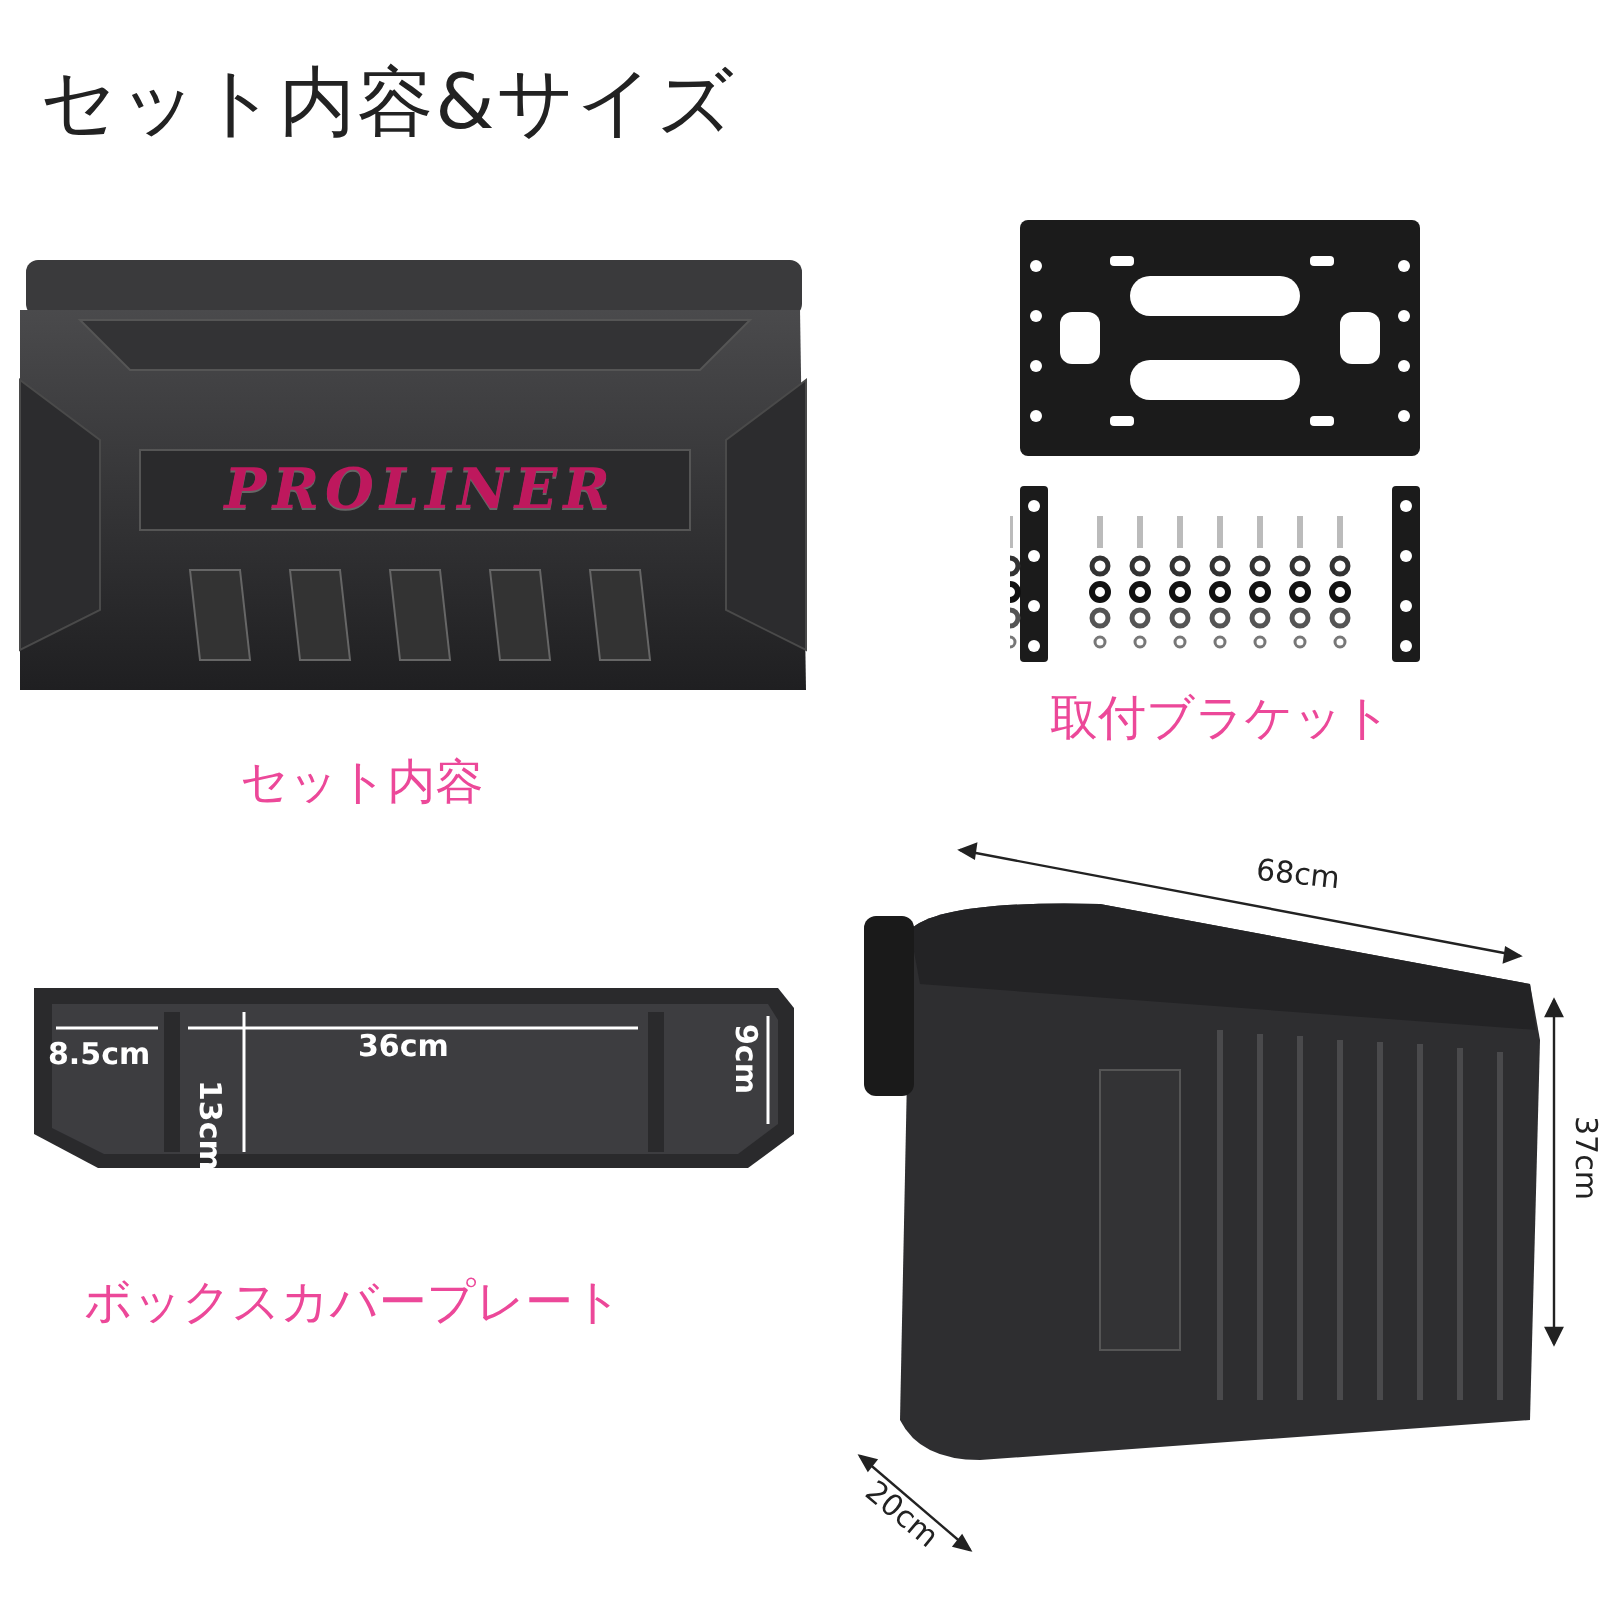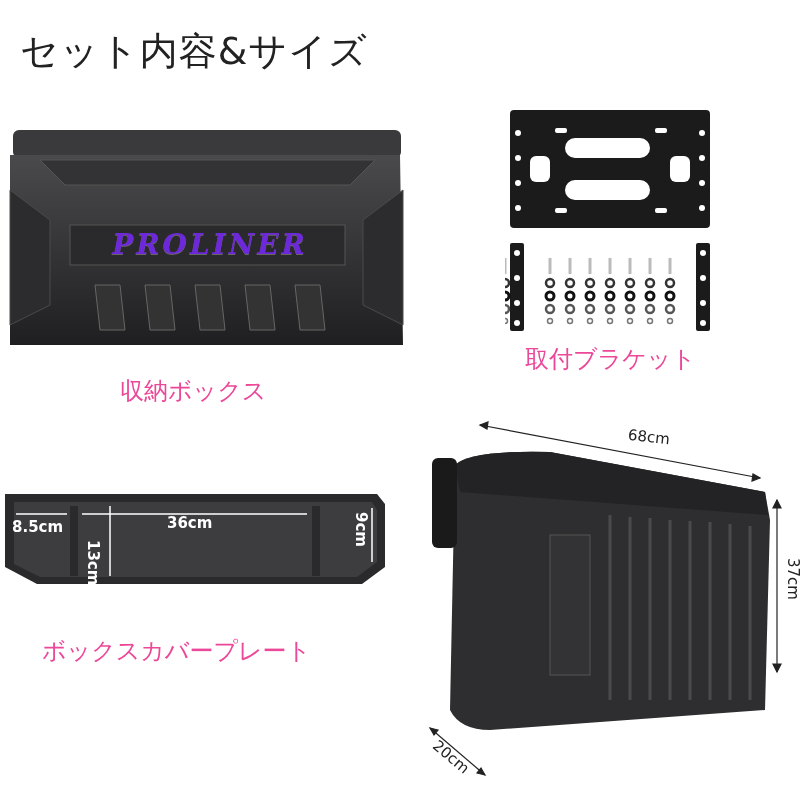--- a/index.html
+++ b/index.html
@@ -31,23 +31,23 @@
     <path d="M398 65 L358 95 L358 180 L398 200 Z" fill="#2c2c2e" stroke="#4a4a4a"></path>
     <rect x="65" y="100" width="275" height="40" fill="#2a2a2c" stroke="#555"></rect>
     <g fill="#333" stroke="#666" stroke-width="1">
       <path d="M90 160 L115 160 L120 205 L95 205 Z"></path>
       <path d="M140 160 L165 160 L170 205 L145 205 Z"></path>
       <path d="M190 160 L215 160 L220 205 L195 205 Z"></path>
       <path d="M240 160 L265 160 L270 205 L245 205 Z"></path>
       <path d="M290 160 L315 160 L320 205 L295 205 Z"></path>
     </g>
   </svg>
-  <div class="abs" style="left:70px; top:103px; width:270px; text-align:center; font-family:'DejaVu Serif',serif; font-style:italic; font-weight:bold; font-size:28px; color:#6d28d9; letter-spacing:3px; text-shadow:0 1px 0 #666;">PROLINER</div>
+  <div class="abs" style="left:70px; top:103px; width:270px; text-align:center; font-family:'DejaVu Serif',serif; font-style:italic; font-weight:bold; font-size:28px; color:#be185d; letter-spacing:3px; text-shadow:0 1px 0 #666;">PROLINER</div>
 </div>
-<div class="abs caption" style="left:120px; top:375px;">収納ボックス</div>
+<div class="abs caption" style="left:120px; top:375px;">セット内容</div>
 
 <div class="abs" style="left:505px; top:108px; width:210px; height:230px;">
   <svg width="210" height="230" viewBox="0 0 210 230">
     <rect x="5" y="2" width="200" height="118" rx="4" fill="#1b1b1b"></rect>
     <g fill="#fff">
       <rect x="60" y="30" width="85" height="20" rx="10"></rect>
       <rect x="60" y="72" width="85" height="20" rx="10"></rect>
       <rect x="25" y="48" width="20" height="26" rx="6"></rect>
       <rect x="165" y="48" width="20" height="26" rx="6"></rect>
       <rect x="50" y="20" width="12" height="5" rx="2"></rect>
@@ -88,21 +88,21 @@
       <use href="#col" x="65"></use>
       <use href="#col" x="85"></use>
       <use href="#col" x="105"></use>
     <use href="#col" x="125"></use>
       <use href="#col" x="145"></use>
       <use href="#col" x="165"></use>
   </svg>
 </div>
 <div class="abs caption" style="left:525px; top:343px;">取付ブラケット</div>
 
-<div class="abs" style="left:2px; top:492px; width:385px; height:100px;">
+<div class="abs" style="left:14px; top:492px; width:385px; height:100px;">
   <svg width="385" height="100" viewBox="0 0 385 100">
     <path d="M3 2 L375 2 L383 12 L383 75 L360 92 L35 92 L3 75 Z" fill="#2a2a2c"></path>
     <path d="M12 10 L370 10 L375 18 L375 70 L355 85 L38 85 L12 72 Z" fill="#3d3d40"></path>
     <rect x="68" y="14" width="8" height="70" fill="#2a2a2c"></rect>
     <rect x="310" y="14" width="8" height="70" fill="#2a2a2c"></rect>
     <g stroke="#fff" stroke-width="1.5">
       <line x1="14" y1="22" x2="65" y2="22"></line>
       <line x1="80" y1="22" x2="305" y2="22"></line>
       <line x1="108" y1="14" x2="108" y2="84"></line>
       <line x1="370" y1="16" x2="370" y2="70"></line>

